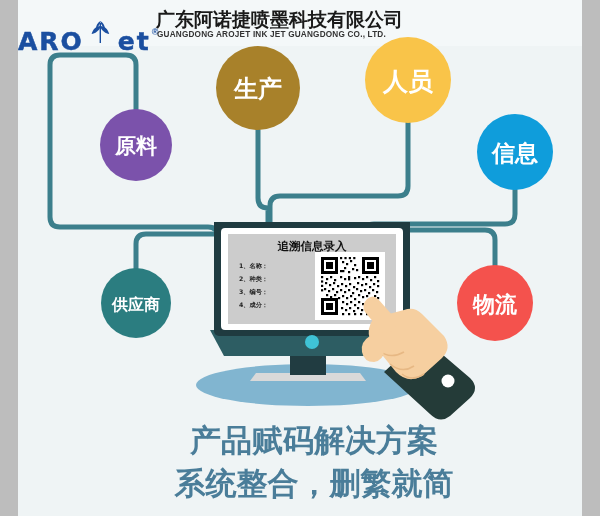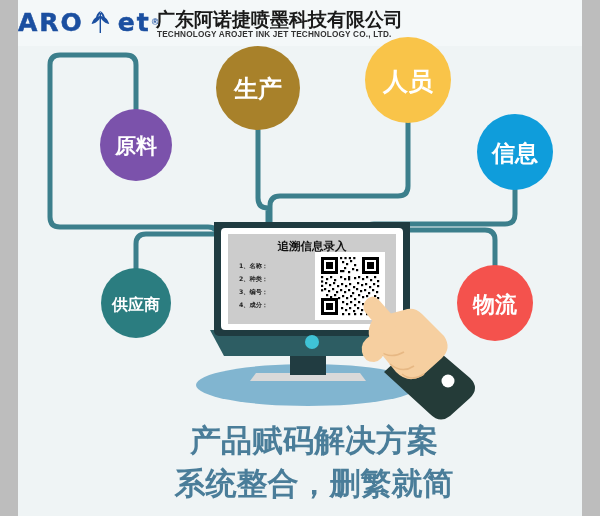--- a/index.html
+++ b/index.html
@@ -10,21 +10,21 @@
   }
   #poster{
     position:absolute;left:18px;top:0;width:564px;height:516px;
     background:#eff4f5;overflow:hidden;
   }
   
   .header{position:absolute;left:0;top:0;width:564px;height:46px;background:#f4f8f9;}
   .logo-wrap{position:absolute;left:0px;top:9px;display:flex;align-items:center;}
   .logo-text{
     font-family:"DejaVu Sans",sans-serif;font-weight:bold;font-size:25px;
-    letter-spacing:2px;color:#1b4fa0;line-height:1;
+    letter-spacing:2px;color:#1b4fa0;line-height:1;margin-top:20px;
     -webkit-text-stroke:0.5px #1b4fa0;
   }
   .logo-mark{width:28px;height:26px;margin:0 3px;}
   .logo-reg{font-size:9px;color:#1b4fa0;vertical-align:super;margin-left:1px;font-weight:bold;}
   .cn-name{
     position:absolute;left:138px;top:7px;
     font-family:"DejaVu Sans","Liberation Sans",sans-serif;
     font-size:19px;font-weight:bold;color:#1a1a1a;letter-spacing:0px;text-align:right;
   }
   .en-name{
@@ -65,21 +65,21 @@
           <path d="M13.4 7 C9 7 6 10 4.6 15 C8 14.6 12 12 13.4 8 Z"></path>
           <path d="M13.4 7 C17.8 7 20.8 10 22.2 15 C18.8 14.6 14.8 12 13.4 8 Z"></path>
           <path d="M13.4 2 C10.6 3.6 9 6.4 9 9.4 C11 8.2 13 5.6 13.4 2.6 Z"></path>
           <path d="M13.4 2 C16.2 3.6 17.8 6.4 17.8 9.4 C15.8 8.2 13.8 5.6 13.4 2.6 Z"></path>
         </g>
       </svg>
       <span class="logo-text">et</span>
       <span class="logo-reg">®</span>
     </div>
     <div class="cn-name">广东阿诺捷喷墨科技有限公司</div>
-    <div class="en-name">TECHNOLOGY AROJET INK JET TECHNOLOGY CO., LTD.</div>
+    <div class="en-name">GUANGDONG AROJET INK JET GUANGDONG CO., LTD.</div>
   </div>
 
   <svg id="scene" viewBox="0 0 564 516">
 
     <g fill="none" stroke="#3c7f8c" stroke-width="5" stroke-linecap="round" stroke-linejoin="round">
 
       <path d="M118 109 L118 65 Q118 55 108 55 L42 55 Q32 55 32 65 L32 217 Q32 227 42 227 L190 227 Q200 227 200 237 L200 253"></path>
 
       <path d="M240 130 L240 198 Q240 208 250 208 L250 250"></path>
 

